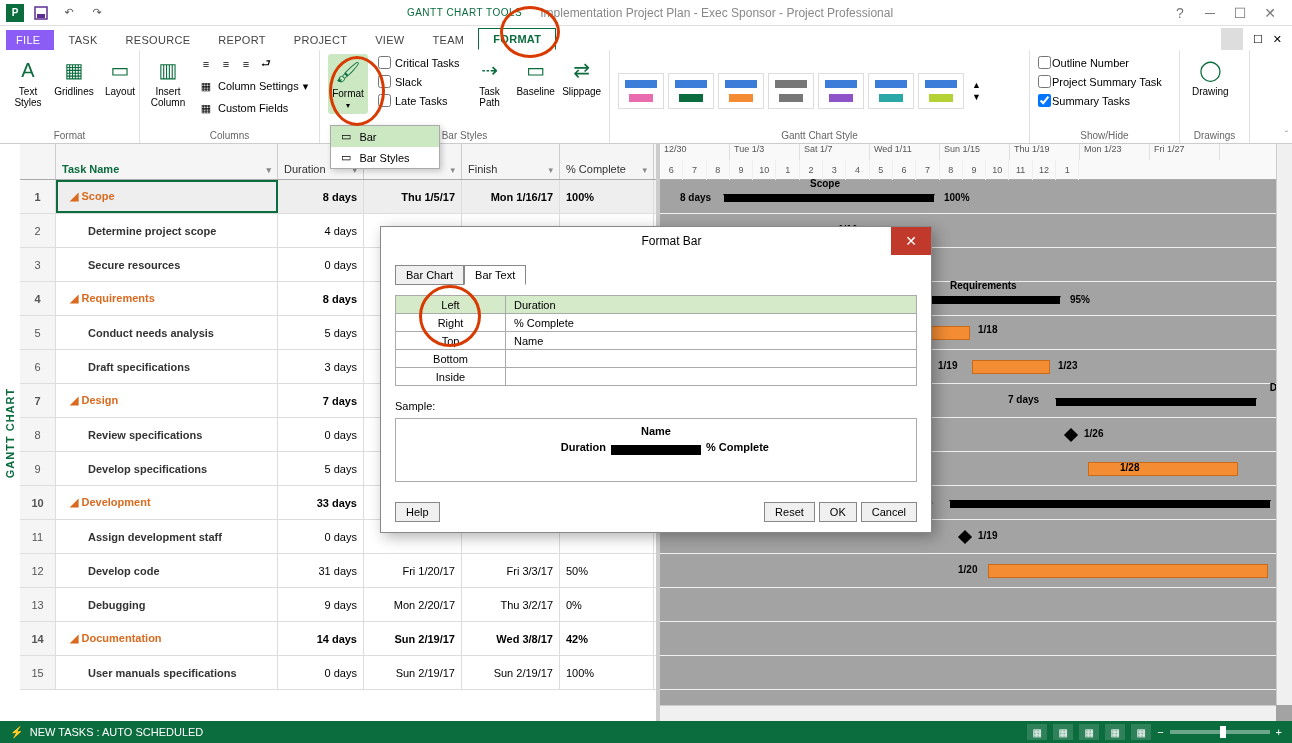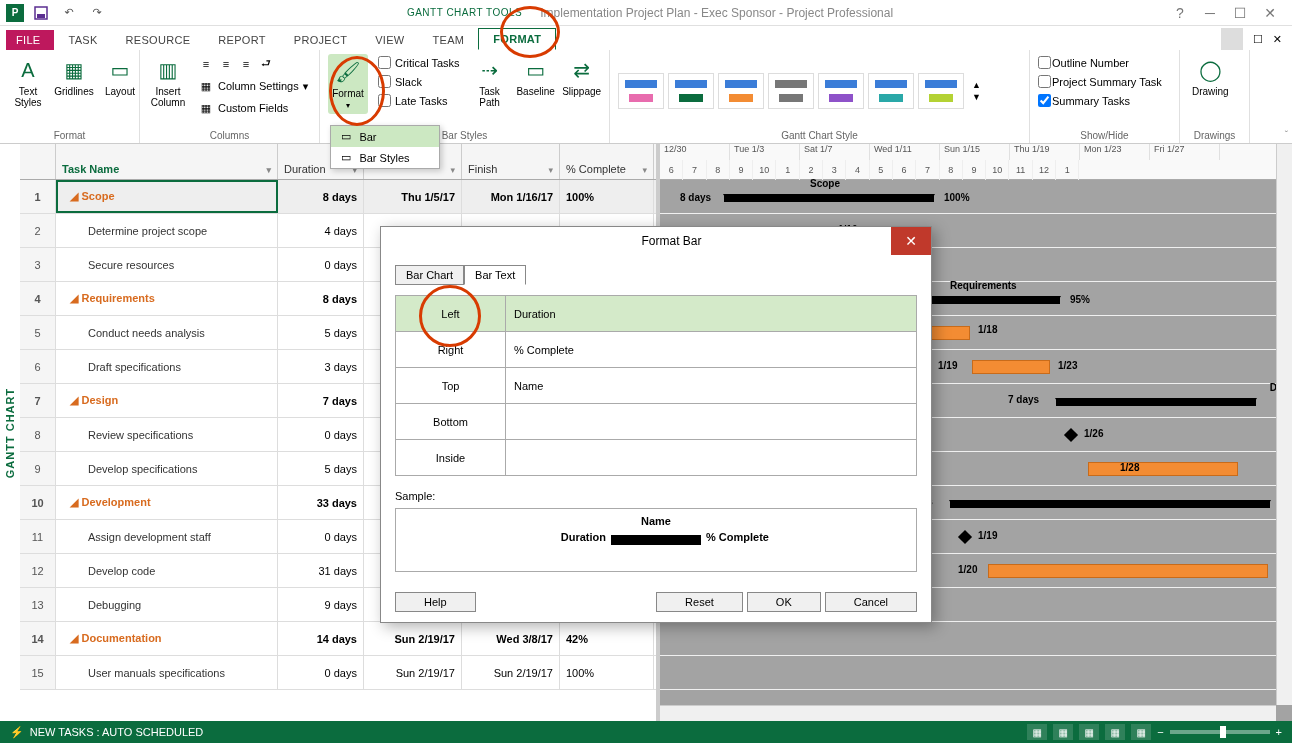--- a/index.html
+++ b/index.html
@@ -12,21 +12,21 @@
 .qat-btn { width: 22px; height: 22px; display: flex; align-items: center; justify-content: center; color: #555; cursor: pointer; }
 .titlebar-center { position: absolute; left: 50%; transform: translateX(-50%); display: flex; align-items: center; gap: 10px; }
 .context-tab { color: #0b6c3e; font-size: 10px; letter-spacing: 0.5px; background: #fff; padding: 0 8px; }
 .window-title { color: #888; font-size: 12px; }
 .titlebar-right { margin-left: auto; display: flex; gap: 10px; padding-right: 12px; }
 .win-btn { width: 20px; height: 20px; display: flex; align-items: center; justify-content: center; color: #777; cursor: pointer; font-size: 14px; }
 
 
 .ribbon-tabs { height: 24px; display: flex; align-items: flex-end; padding-left: 6px; background: #fff; }
 .ribbon-tab { padding: 4px 14px; font-size: 11px; color: #444; cursor: pointer; text-transform: uppercase; letter-spacing: 0.3px; }
-.ribbon-tab.file { background: #be185d; color: #fff; padding-left: 10px; }
+.ribbon-tab.file { background: #8b5cf6; color: #fff; padding-left: 10px; }
 .ribbon-tab.active { border: 1px solid #0b6c3e; border-bottom: 1px solid #fff; color: #0b6c3e; font-weight: 600; position: relative; z-index: 2; }
 .ribbon-tabs-right { margin-left: auto; display: flex; align-items: center; gap: 10px; padding-right: 10px; }
 
 
 .ribbon { height: 94px; border-bottom: 1px solid #ccc; display: flex; background: #fff; position: relative; }
 .ribbon-group { border-right: 1px solid #e0e0e0; padding: 4px 8px 2px; display: flex; flex-direction: column; }
 .ribbon-group-body { flex: 1; display: flex; align-items: flex-start; gap: 6px; }
 .ribbon-group-label { text-align: center; font-size: 10px; color: #666; padding-top: 2px; }
 .ribbon-btn-lg { display: flex; flex-direction: column; align-items: center; gap: 2px; padding: 2px 4px; cursor: pointer; font-size: 10px; text-align: center; min-width: 40px; }
 .ribbon-btn-lg .ico { width: 28px; height: 28px; display: flex; align-items: center; justify-content: center; font-size: 20px; color: #0b6c3e; }
@@ -66,21 +66,21 @@
 .gh.taskname { color: #0b6c3e; font-weight: bold; }
 .gh .dd { color: #888; font-size: 9px; }
 .gc0 { width: 36px; } .gc1 { width: 222px; } .gc2 { width: 86px; text-align: right; } .gc3 { width: 98px; text-align: right; } .gc4 { width: 98px; text-align: right; } .gc5 { width: 94px; }
 .grid-body { }
 .grid-row { height: 34px; display: flex; border-bottom: 1px solid #ddd; }
 .grid-row.summary { font-weight: bold; }
 .grid-row.summary .tn { color: #d86b1f; }
 .grid-row .gc { border-right: 1px solid #ddd; padding: 4px 6px; font-size: 11px; display: flex; align-items: center; overflow: hidden; white-space: nowrap; }
 .gc0c { background: #f5f5f5; justify-content: center; color: #555; }
 .tn { padding-left: 8px; }
-.tn.sub { padding-left: 26px; font-weight: normal; color: #333; }
+.tn.sub { padding-left: 26px; font-weight: bold; color: #333; }
 .gc2c, .gc3c, .gc4c { justify-content: flex-end; }
 .grid-row.selected { background: #eee; }
 .grid-row.selected .gc1 { outline: 2px solid #0b6c3e; outline-offset: -2px; }
 
 
 .gantt-pane { flex: 1; position: relative; overflow: hidden; background: #a3a3a3; }
 .timeline-header { height: 36px; border-bottom: 1px solid #aaa; position: relative; background: #f9f9f9; }
 .tl-top { height: 16px; display: flex; font-size: 9px; color: #555; }
 .tl-top div { flex: 0 0 70px; border-right: 1px solid #e0e0e0; padding-left: 4px; }
 .tl-bot { height: 20px; display: flex; font-size: 9px; color: #555; }
@@ -101,31 +101,31 @@
 
 
 .dialog { position: absolute; left: 380px; top: 226px; width: 552px; background: #fff; border: 1px solid #888; box-shadow: 4px 4px 14px rgba(0,0,0,0.3); z-index: 30; }
 .dialog-title { height: 28px; background: #fff; display: flex; align-items: center; justify-content: center; position: relative; font-size: 12px; margin-left: 31px; }
 .dialog-close { position: absolute; right: 0; top: 0; width: 40px; height: 28px; background: #c0392b; color: #fff; display: flex; align-items: center; justify-content: center; cursor: pointer; font-size: 14px; }
 .dialog-body { padding: 10px 14px; }
 .dlg-tabs { display: flex; gap: 0; margin-bottom: 10px; }
 .dlg-tab { padding: 3px 10px; border: 1px solid #888; font-size: 11px; cursor: pointer; background: #f0f0f0; }
 .dlg-tab.active { background: #fff; border-bottom: 1px solid #fff; position: relative; z-index: 1; }
 .dlg-table { width: 100%; border-collapse: collapse; }
-.dlg-table td { border: 1px solid #aaa; padding: 2px 8px; font-size: 11px; height: 36px; }
+.dlg-table td { border: 1px solid #aaa; padding: 2px 8px; font-size: 11px; height: 18px; }
 .dlg-table td.l { width: 110px; text-align: center; background: #fff; font-weight: normal; }
 .dlg-table tr.hover td { background: #d4eac9; }
 .sample-label { font-size: 11px; margin: 14px 0 6px; }
 .sample-box { border: 1px solid #aaa; height: 64px; position: relative; }
 .sample-name { position: absolute; top: 6px; left: 50%; transform: translateX(-50%); font-size: 11px; font-weight: bold; }
 .sample-bar { position: absolute; top: 26px; left: 50%; transform: translateX(-50%); width: 90px; height: 10px; background: #000; }
 .sample-left { position: absolute; top: 22px; right: 50%; margin-right: 50px; font-size: 11px; font-weight: bold; }
 .sample-right { position: absolute; top: 22px; left: 50%; margin-left: 50px; font-size: 11px; font-weight: bold; }
 .dlg-buttons { display: flex; gap: 10px; padding: 10px 14px; }
-.dlg-btn { padding: 3px 28px; border: 1px solid #888; background: #f0f0f0; font-size: 11px; cursor: pointer; }
+.dlg-btn { padding: 3px 10px; border: 1px solid #888; background: #f0f0f0; font-size: 11px; cursor: pointer; }
 .dlg-buttons .right { margin-left: auto; display: flex; gap: 4px; }
 
 
 .statusbar { position: absolute; bottom: 0; left: 0; right: 0; height: 22px; background: #0b6c3e; color: #fff; display: flex; align-items: center; font-size: 11px; padding: 0 10px; }
 .statusbar-right { margin-left: auto; display: flex; align-items: center; gap: 6px; }
 .sb-btn { width: 20px; height: 16px; background: rgba(255,255,255,0.15); display: flex; align-items: center; justify-content: center; font-size: 10px; }
 .zoom-slider { width: 100px; height: 4px; background: rgba(255,255,255,0.4); position: relative; }
 .zoom-slider::after { content: ''; position: absolute; left: 50%; top: -4px; width: 6px; height: 12px; background: #fff; }
 
 svg { display: block; }

